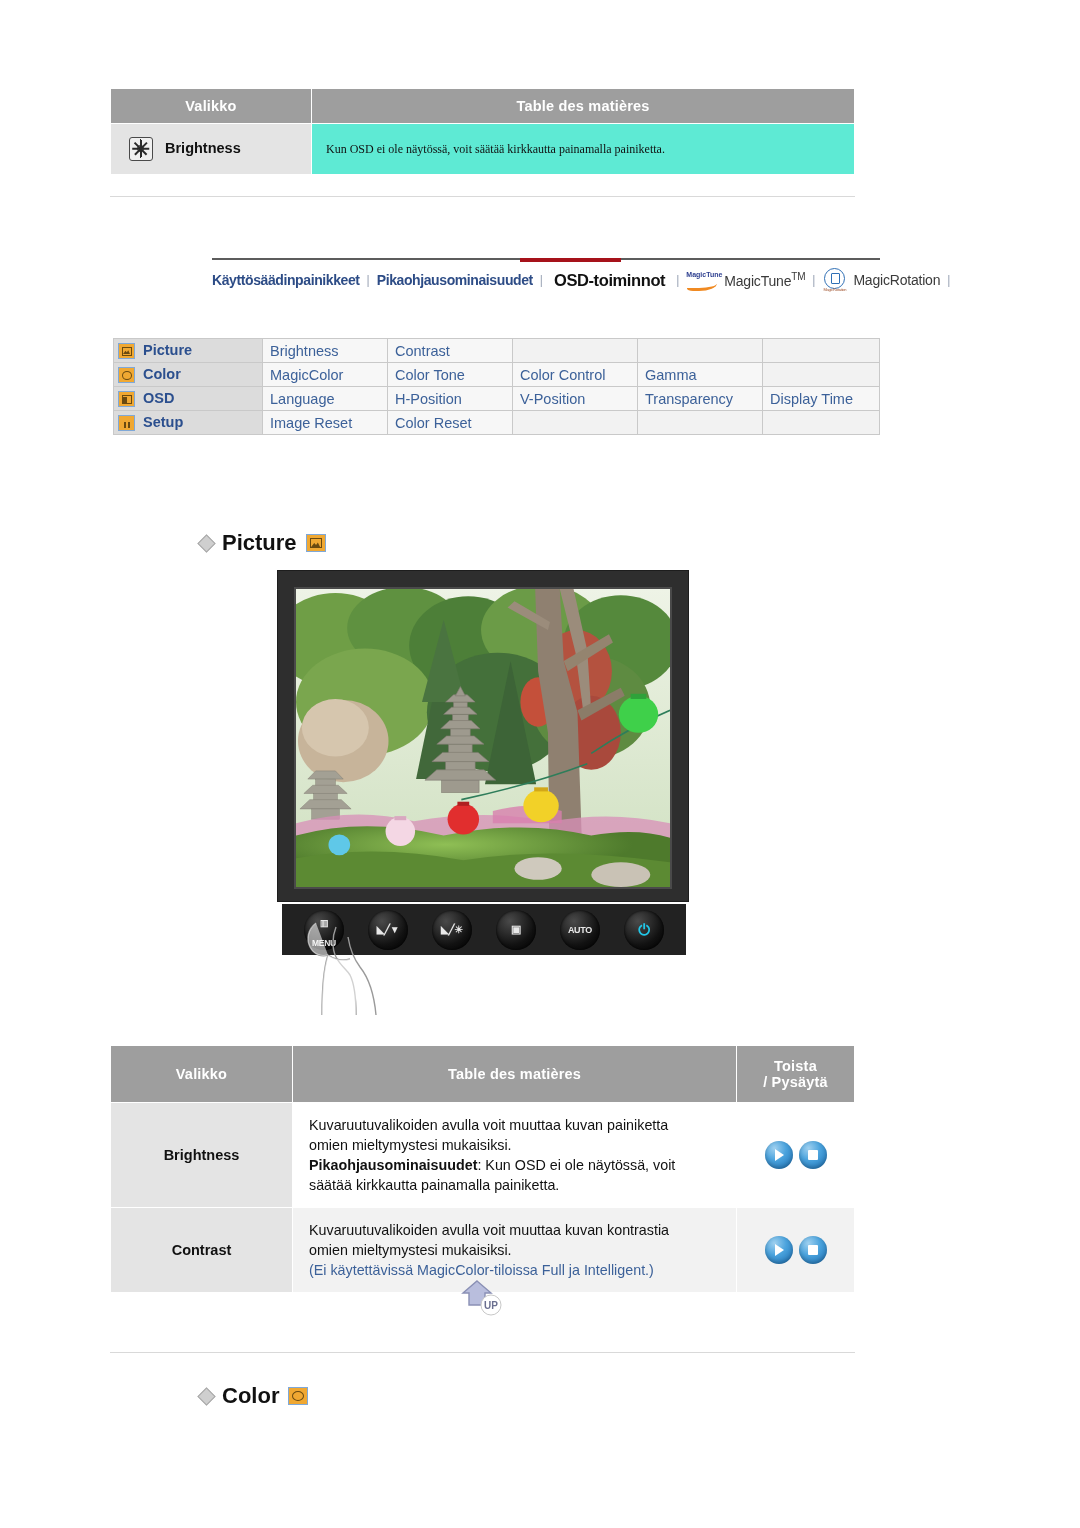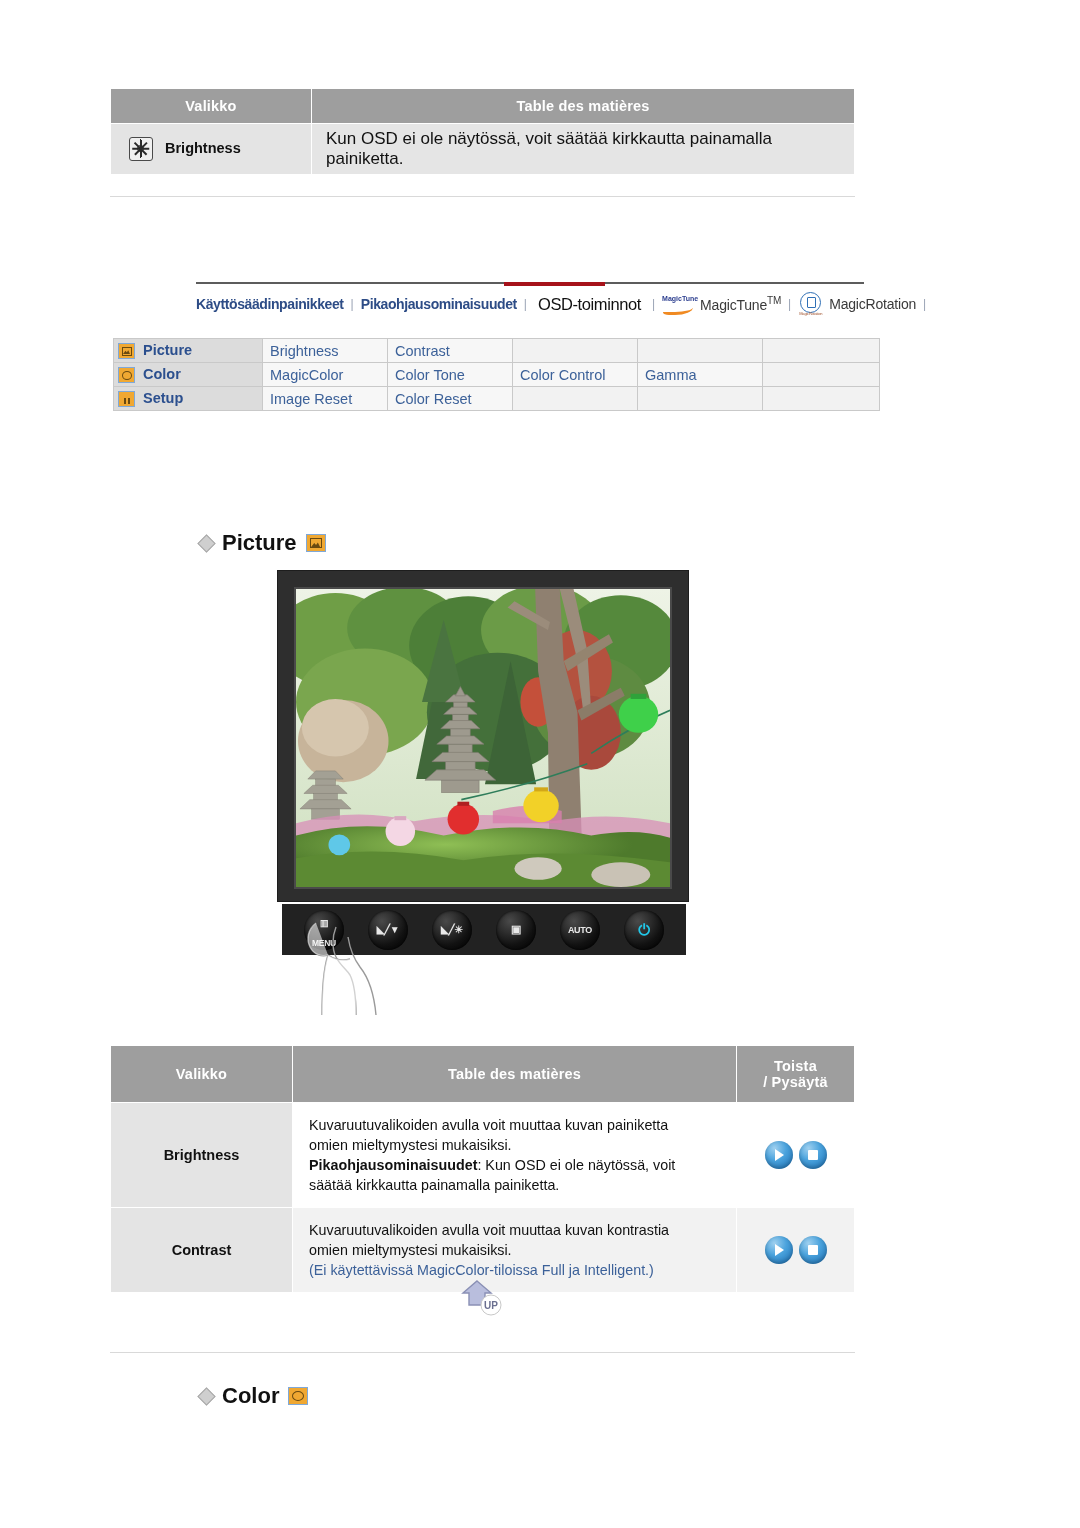--- a/index.html
+++ b/index.html
@@ -53,26 +53,27 @@
     width: 182px;
     height: 50px;
     text-align: left;
     padding-left: 18px !important;
     font-size: 14.5px;
     font-weight: bold;
     color: #111;
     vertical-align: middle;
   }
   .cell-desc {
-    background: #e5e5e5;
+    background: #5eead4;
     height: 50px;
     padding-left: 14px !important;
-    font-size: 17px;
+    font-size: 12px;
     color: #111;
     vertical-align: middle;
+    font-family: Liberation Serif, serif;
   }
   .sun-icon {
     display: inline-block;
     width: 22px;
     height: 22px;
     border: 1px solid #4a4a4a;
     border-radius: 3px;
     background: #f0f0f0;
     vertical-align: middle;
     margin-right: 12px;
@@ -106,25 +107,24 @@
     position: absolute;
     left: 10px; top: 2px;
     width: 1.5px; height: 17px;
     background: #2a2a2a;
     transform-origin: 50% 50%;
   }
 
   
   #navbar {
     position: absolute;
-    left: 196px;
+    left: 212px;
     top: 258px;
     width: 668px;
     height: 40px;
-    margin-top: 24px;
   }
   #navbar .topline {
     position: absolute;
     left: 0; top: 0;
     width: 668px; height: 2px;
     background: #5c5c5c;
   }
   #navbar .redline {
     position: absolute;
     left: 308px; top: 0;
@@ -146,21 +146,21 @@
     letter-spacing: -0.4px;
   }
   .nav-sep {
     color: #9aa4b5;
     font-size: 12px;
     margin: 0 7px;
   }
   .nav-active {
     font-size: 16.5px;
     color: #111;
-    font-weight: normal;
+    font-weight: bold;
     letter-spacing: -0.4px;
   }
   .nav-plain {
     font-size: 14px;
     color: #3a3a3a;
     letter-spacing: -0.2px;
   }
   .nav-plain sup { font-size: 10px; }
   .mt-logo {
     display: inline-block;
@@ -555,20 +555,28 @@
   </tr>
   <tr>
     <td class="grp"><span class="mi ic-color"></span><span>Color</span></td>
     <td>MagicColor</td>
     <td>Color Tone</td>
     <td>Color Control</td>
     <td>Gamma</td>
     <td class="blank"></td>
   </tr>
   <tr>
+    <td class="grp"><span class="mi ic-osd"></span><span>OSD</span></td>
+    <td>Language</td>
+    <td>H-Position</td>
+    <td>V-Position</td>
+    <td>Transparency</td>
+    <td>Display Time</td>
+  </tr>
+  <tr>
     <td class="grp"><span class="mi ic-setup"></span><span>Setup</span></td>
     <td>Image Reset</td>
     <td>Color Reset</td>
     <td class="blank"></td>
     <td class="blank"></td>
     <td class="blank"></td>
   </tr>
 </tbody>
   </table>
 

